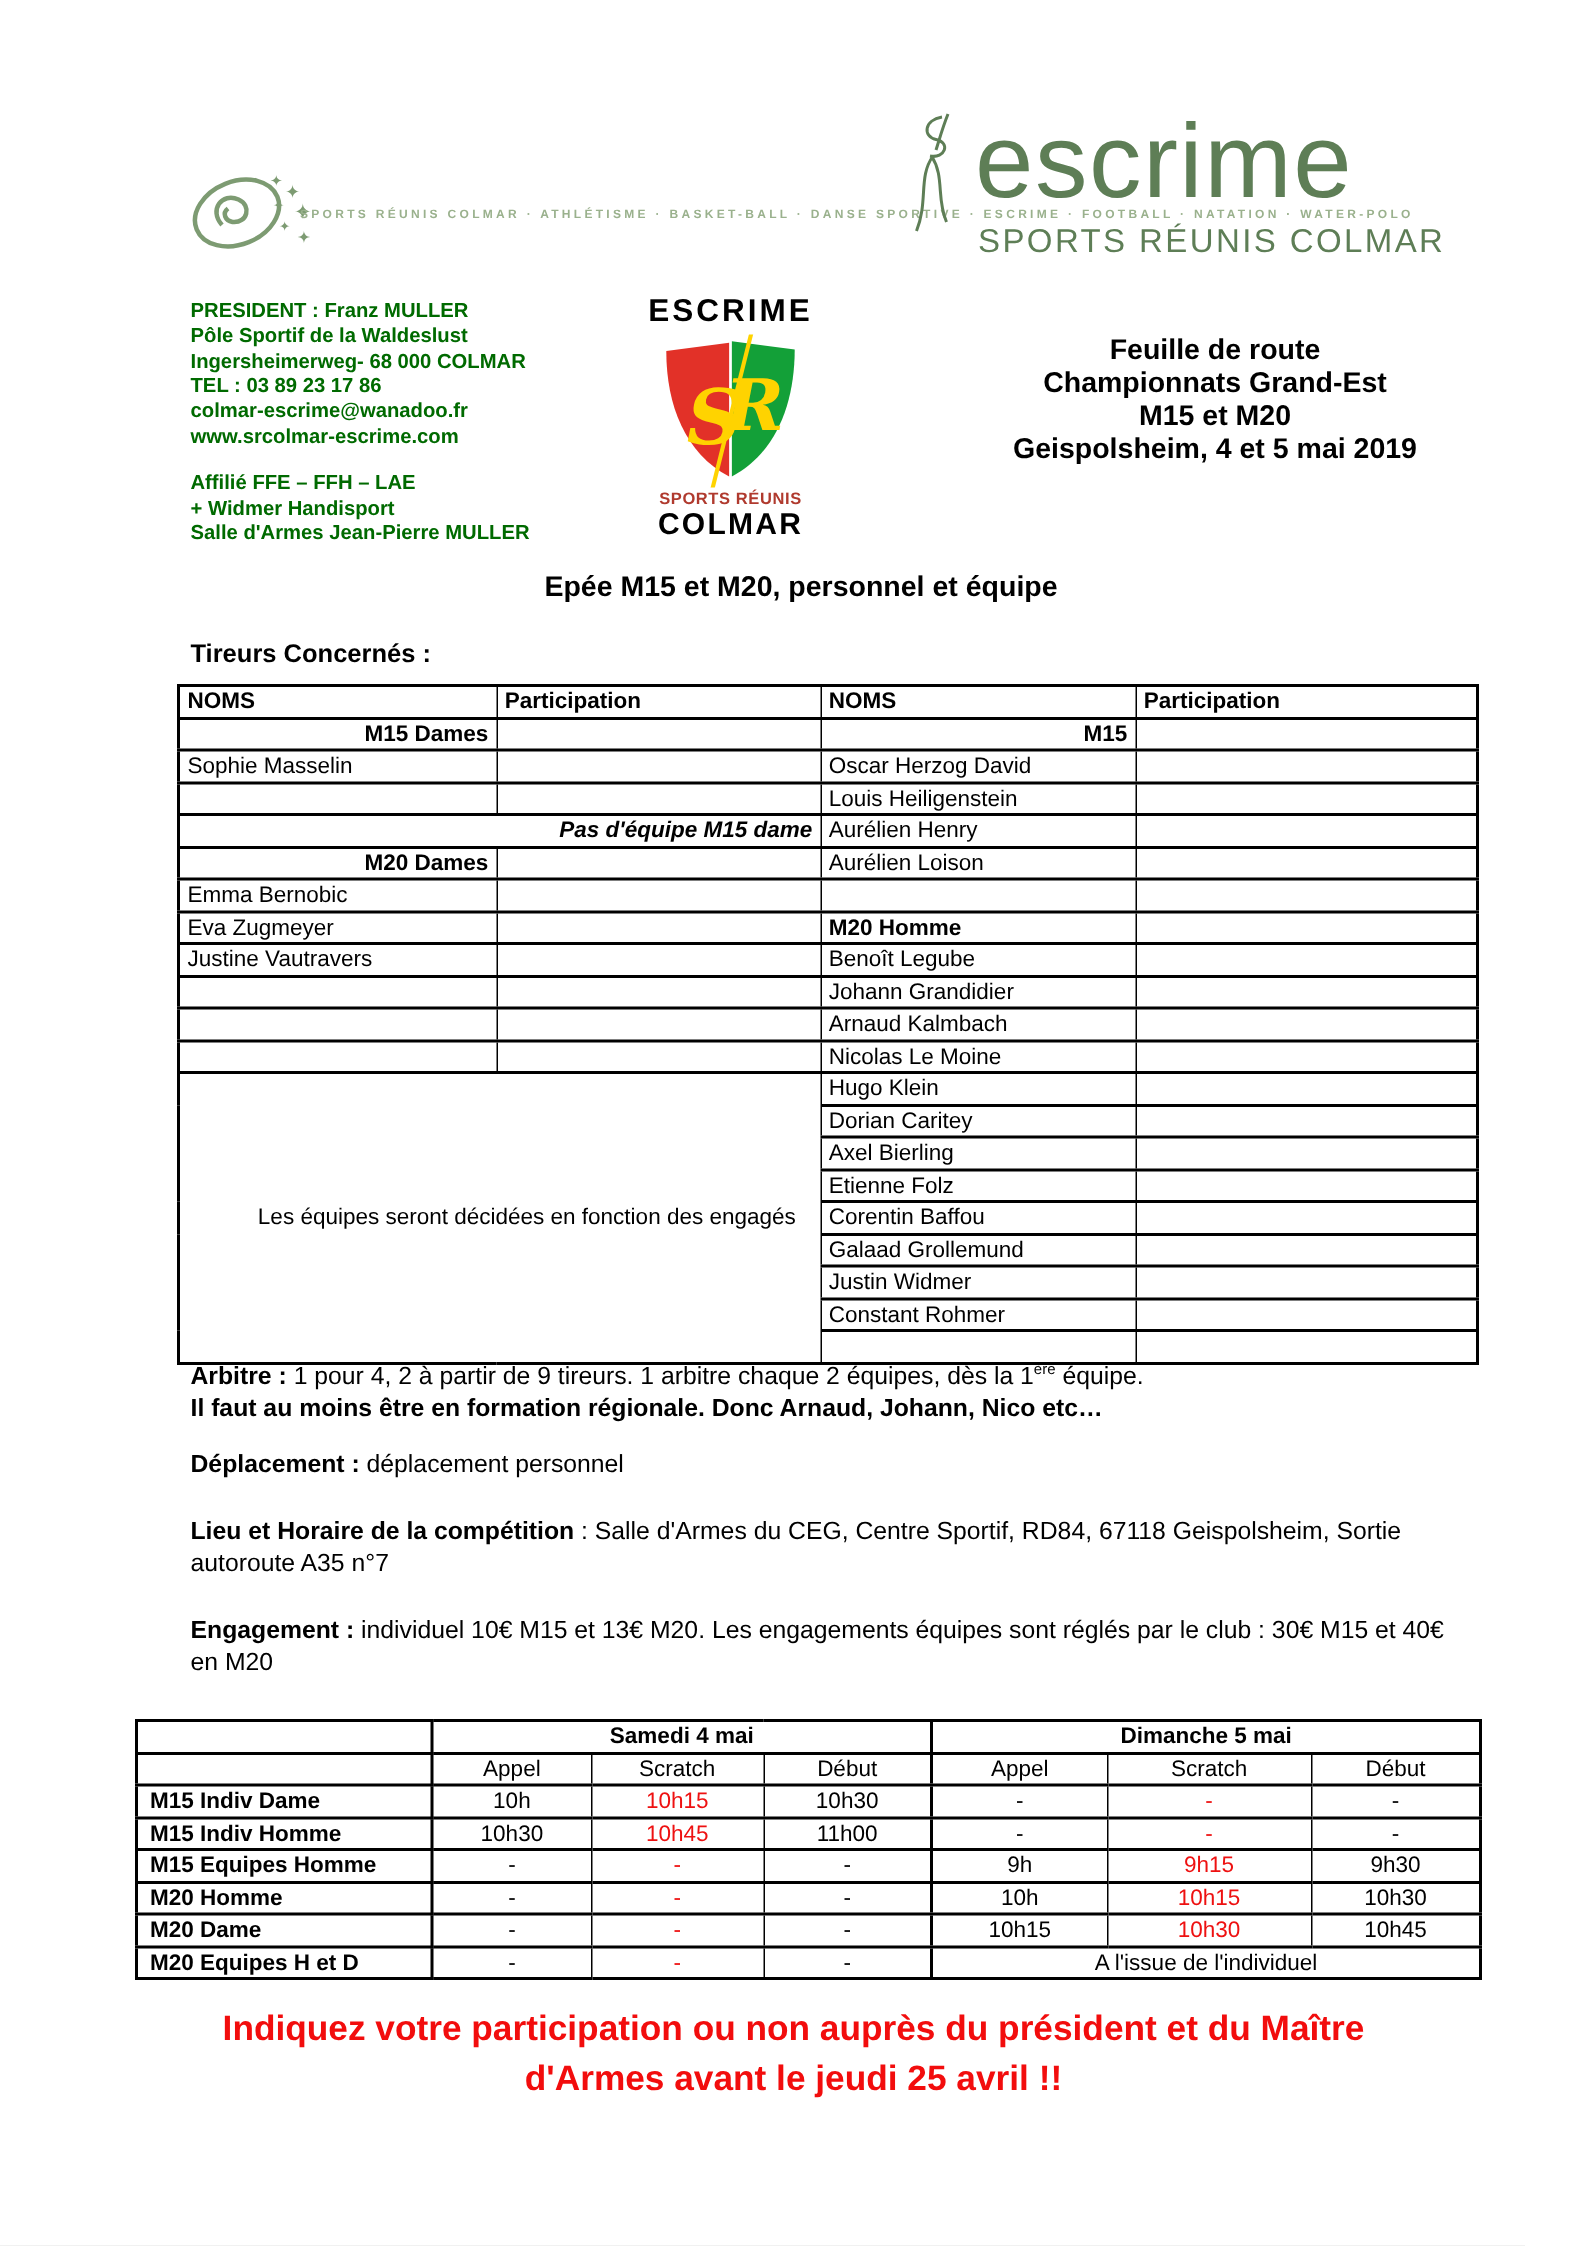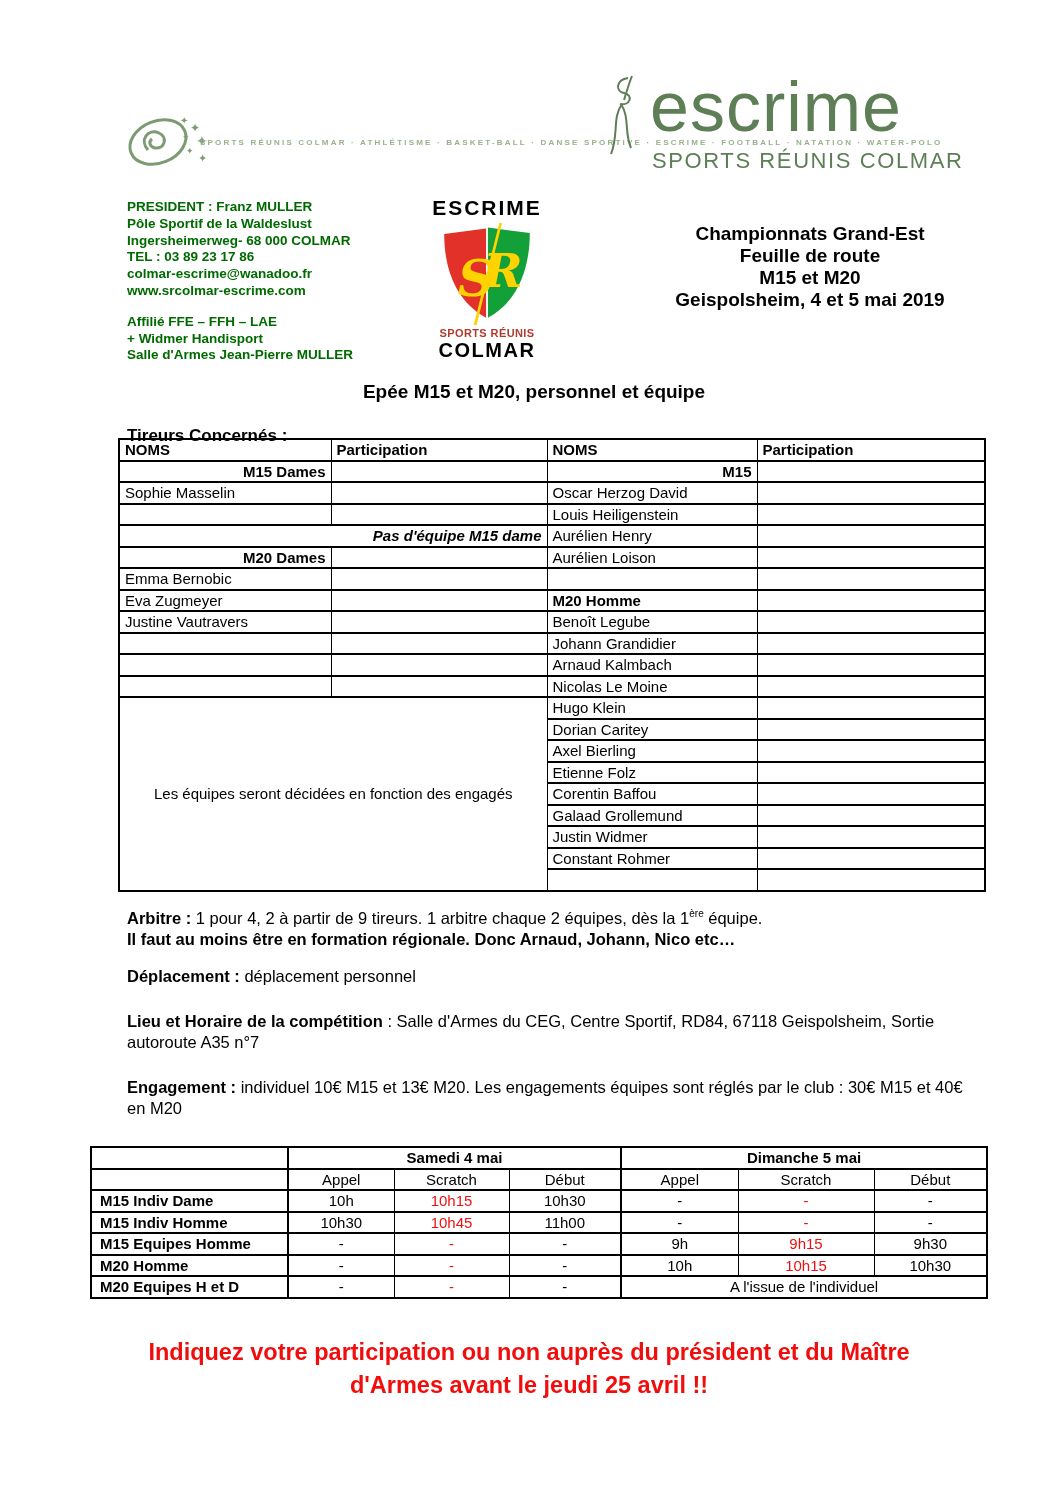--- a/index.html
+++ b/index.html
@@ -35,31 +35,31 @@
   .route-head{
     position:absolute;left:565px;top:223px;width:490px;text-align:center;
     font-size:19px;font-weight:bold;line-height:22px;
   }
   
   .doc-title{position:absolute;left:54px;top:380px;width:960px;text-align:center;
     font-size:19px;font-weight:bold;line-height:23px;}
   .doc-title .ul{text-decoration:underline;}
   .section-title{position:absolute;left:127px;top:426px;font-size:17px;font-weight:bold;}
   
-  .roster-wrap{position:absolute;left:118px;top:438px;}
+  .roster-wrap{position:absolute;left:118px;top:456px;}
   table.roster{border-collapse:collapse;table-layout:fixed;width:866px;border:2px solid #000;}
   table.roster td{
     border:1px solid #000;border-top-width:2px;border-bottom-width:2px;
     height:19.5px;font-size:15px;padding:0 5px;white-space:nowrap;overflow:hidden;
     text-align:left;vertical-align:middle;
   }
   table.roster td.c{text-align:right;}
   table.roster td.b{font-weight:bold;}
   table.roster td.i{font-style:italic;}
-  table.roster td.teams-note{white-space:normal;text-align:center;padding:0 16px;line-height:19px;}
+  table.roster td.teams-note{white-space:normal;text-align:right;padding:0 16px;line-height:19px;}
   
   .para{position:absolute;left:127px;width:845px;font-size:16.5px;line-height:21px;}
   .para b{font-weight:bold;text-align:center;}
   .p-arbitre{top:903px;}
   .p-arbitre .l2{font-weight:bold;}
   .p-deplacement{top:966px;}
   .p-lieu{top:1011px;width:832px;}
   .p-engagement{top:1077px;width:845px;}
   sup{font-size:10px;}
   
@@ -139,22 +139,22 @@
         <text x="18" y="80" font-size="56">S</text>
         <text x="46" y="70" font-size="52">R</text>
       </g>
       <line x1="66" y1="-4" x2="36" y2="116" stroke="#ffd300" stroke-width="3"></line>
     </svg>
     <div class="t2">SPORTS RÉUNIS</div>
     <div class="t3">COLMAR</div>
   </div>
 
   <div class="route-head">
+    <div>Feuille de route</div>
     <div>Championnats Grand-Est</div>
-    <div>Feuille de route</div>
     <div>M15 et M20</div>
     <div>Geispolsheim, 4 et 5 mai 2019</div>
   </div>
 
   <div class="doc-title">
     <div>Epée M15 et M20, personnel et équipe</div>
   </div>
   <div class="section-title">Tireurs Concernés :</div>
 
   <div class="roster-wrap">
@@ -348,20 +348,29 @@
           <tr>
             <td class="b lbl">M20 Homme</td>
             <td>-</td>
             <td class="red">-</td>
             <td>-</td>
             <td class="gl">10h</td>
             <td class="red">10h15</td>
             <td>10h30</td>
           </tr>
           <tr>
+            <td class="b lbl">M20 Dame</td>
+            <td>-</td>
+            <td class="red">-</td>
+            <td>-</td>
+            <td class="gl">10h15</td>
+            <td class="red">10h30</td>
+            <td>10h45</td>
+          </tr>
+          <tr>
             <td class="b lbl">M20 Equipes H et D</td>
             <td>-</td>
             <td class="red">-</td>
             <td>-</td>
             <td colspan="3" class="gl">A l'issue de l'individuel</td>
           </tr>
         </tbody>
     </table>
   </div>
 

